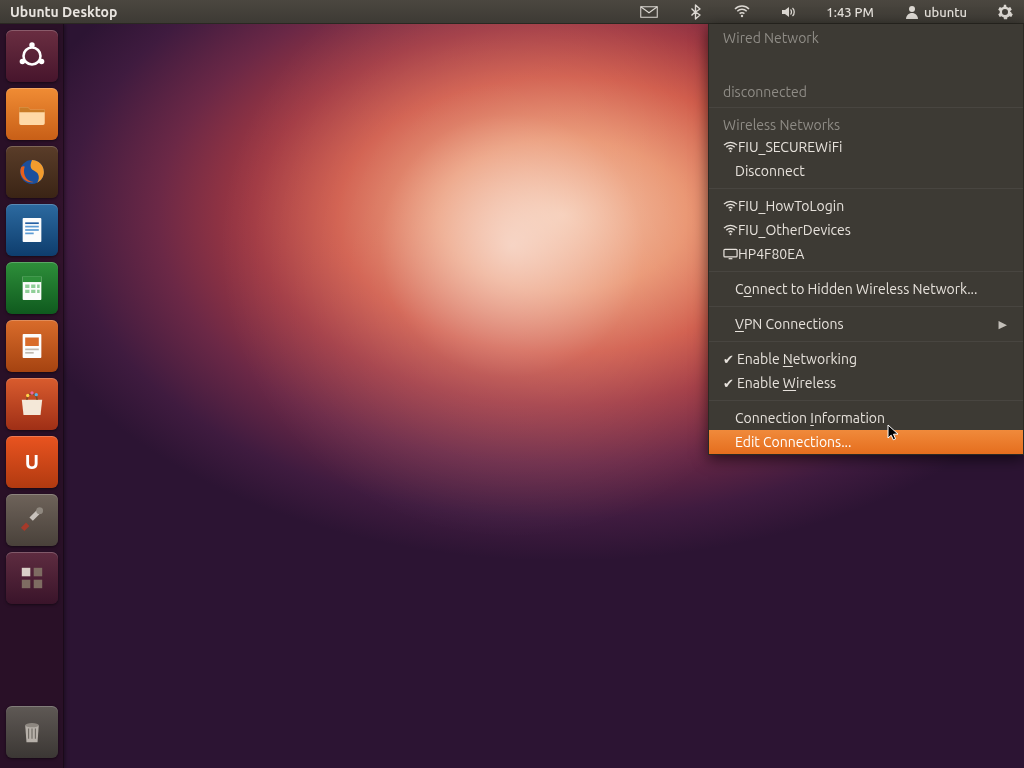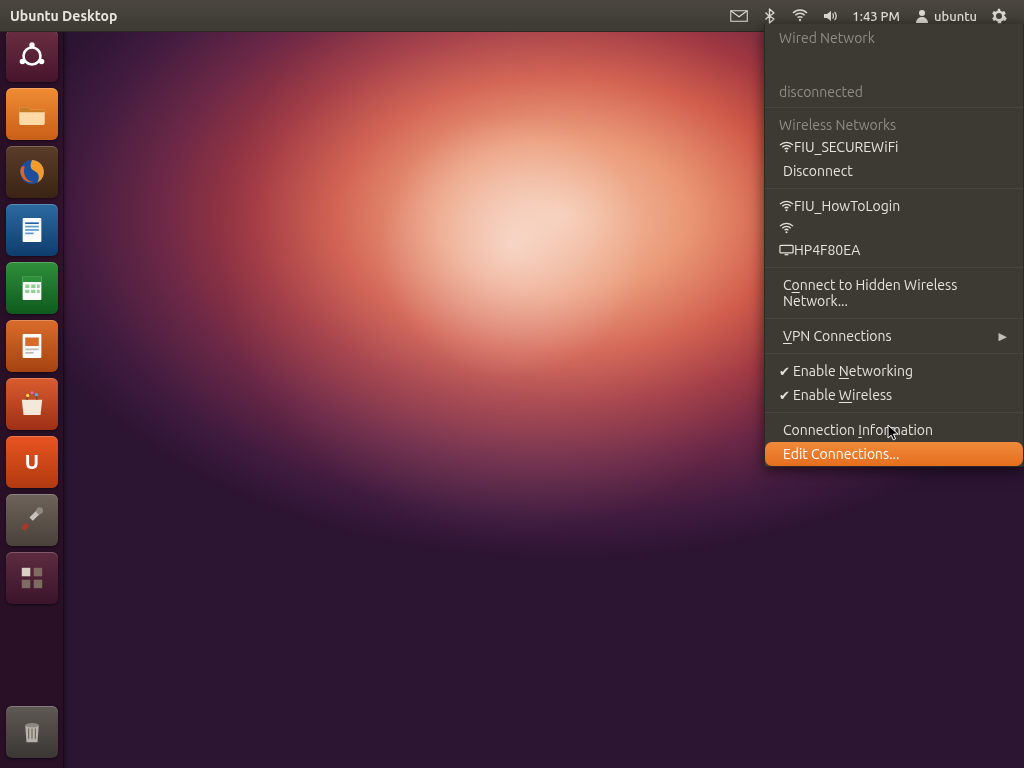--- a/index.html
+++ b/index.html
@@ -19,39 +19,39 @@
     background:
       radial-gradient(circle at 50% 32%, rgba(255,255,255,0.55) 0%, rgba(255,255,255,0.12) 18%, rgba(255,255,255,0) 40%),
       radial-gradient(ellipse 55% 45% at 55% 28%, #f2b899 0%, #e88e68 22%, #cf5644 40%, #a13841 55%, #6b2846 72%, #3f1b3f 88%, #2c1433 100%),
       radial-gradient(circle at 80% 10%, #b5473f 0%, rgba(181,71,63,0) 45%),
       linear-gradient(180deg, #8c3d3e 0%, #4a2240 55%, #2b0f2e 100%);
   }
   
   .top-panel {
     position: absolute;
     top: 0; left: 0; right: 0;
-    height: 32px;
+    height: 24px;
     background: linear-gradient(#4b4740, #3d3a34);
     border-bottom: 1px solid #2a2822;
     display: flex;
     align-items: center;
     color: #e8e4df;
     font-weight: 600;
     font-size: 14px;
     z-index: 10;
   }
   .top-panel .title {
     padding: 0 10px;
   }
   .top-panel .spacer { flex: 1; }
   .indicators {
     display: flex;
     align-items: center;
-    gap: 8px;
-    padding-right: 14px;
+    gap: 24px;
+    padding-right: 8px;
     font-weight: 400;
     text-align: right;
   }
   .indicators .ind {
     display: flex;
     align-items: center;
     gap: 4px;
     padding: 0 3px;
     height: 24px;
   }
@@ -124,21 +124,21 @@
   .launcher .pad { flex: 1; }
   .tile.trash {
     margin-bottom: 10px;
     background: linear-gradient(#5f5955, #3b3734);
   }
   
   .menu {
     position: absolute;
     top: 24px;
     right: 0;
-    width: 260px;
+    width: 316px;
     background: #3d3a34;
     border: 1px solid #2b2923;
     border-top: none;
     box-shadow: 0 4px 14px rgba(0,0,0,0.6);
     color: #e7e2dc;
     z-index: 20;
     font-size: 14px;
   }
   .menu .header {
     padding: 6px 14px 2px;
@@ -146,41 +146,40 @@
   }
   .menu .item {
     padding: 4px 14px;
     display: flex;
     align-items: center;
     gap: 0;
     cursor: pointer;
     position: relative;
   }
   .menu .item .lbl { flex: 1; }
-  .menu .item.plain { padding-left: 18px; justify-content: center; }
+  .menu .item.plain { padding-left: 26px; justify-content: center; }
   .menu .sep {
     height: 1px;
     background: #2d2b25;
     border-top: 1px solid #484540;
     margin: 5px 0;
   }
   .menu .item .arrow-right {
     margin-right: 2px;
     font-size: 11px;
     color: #c3bfb9;
   }
   .menu .item .check {
     width: 14px;
     color: #e7e2dc;
     font-size: 13px;
   }
   .menu .item.highlight {
     background: linear-gradient(#f08a3b, #e56e1e);
     color: #ffffff;
-    border-radius: 7px;
   }
   .underline { text-decoration: underline; text-underline-offset: 2px; }
   .wifi-icon { width:15px; height:12px; }
   .mon-icon { width:15px; height:12px; }
   
   .cursor {
     position: absolute;
     top: 424px;
     left: 887px;
     width: 14px; height: 18px;
@@ -345,20 +344,21 @@
         <path d="M1 4c4-4 10-4 14 0M3.5 6.2c2.5-2.5 6.5-2.5 9 0M6 8.4c1.1-1.1 2.9-1.1 4 0" fill="none" stroke="#e7e2dc" stroke-width="1.4"></path>
         <circle cx="8" cy="10.5" r="1.1" fill="#e7e2dc"></circle>
       </svg>
     <span class="lbl">FIU_HowToLogin</span>
   </div>
   <div class="item">
     <svg class="wifi-icon" viewBox="0 0 16 12">
         <path d="M1 4c4-4 10-4 14 0M3.5 6.2c2.5-2.5 6.5-2.5 9 0M6 8.4c1.1-1.1 2.9-1.1 4 0" fill="none" stroke="#e7e2dc" stroke-width="1.4"></path>
         <circle cx="8" cy="10.5" r="1.1" fill="#e7e2dc"></circle>
       </svg>
+    <span class="lbl">FIU_OtherDevices</span>
   </div>
   <div class="item">
     <svg class="mon-icon" viewBox="0 0 16 12">
         <rect x="1" y="1" width="14" height="8" rx="1" fill="none" stroke="#e7e2dc" stroke-width="1.3"></rect>
         <path d="M6 11h4" stroke="#e7e2dc" stroke-width="1.3"></path>
       </svg>
     <span class="lbl">HP4F80EA</span>
   </div>
   <div class="sep"></div>
 

